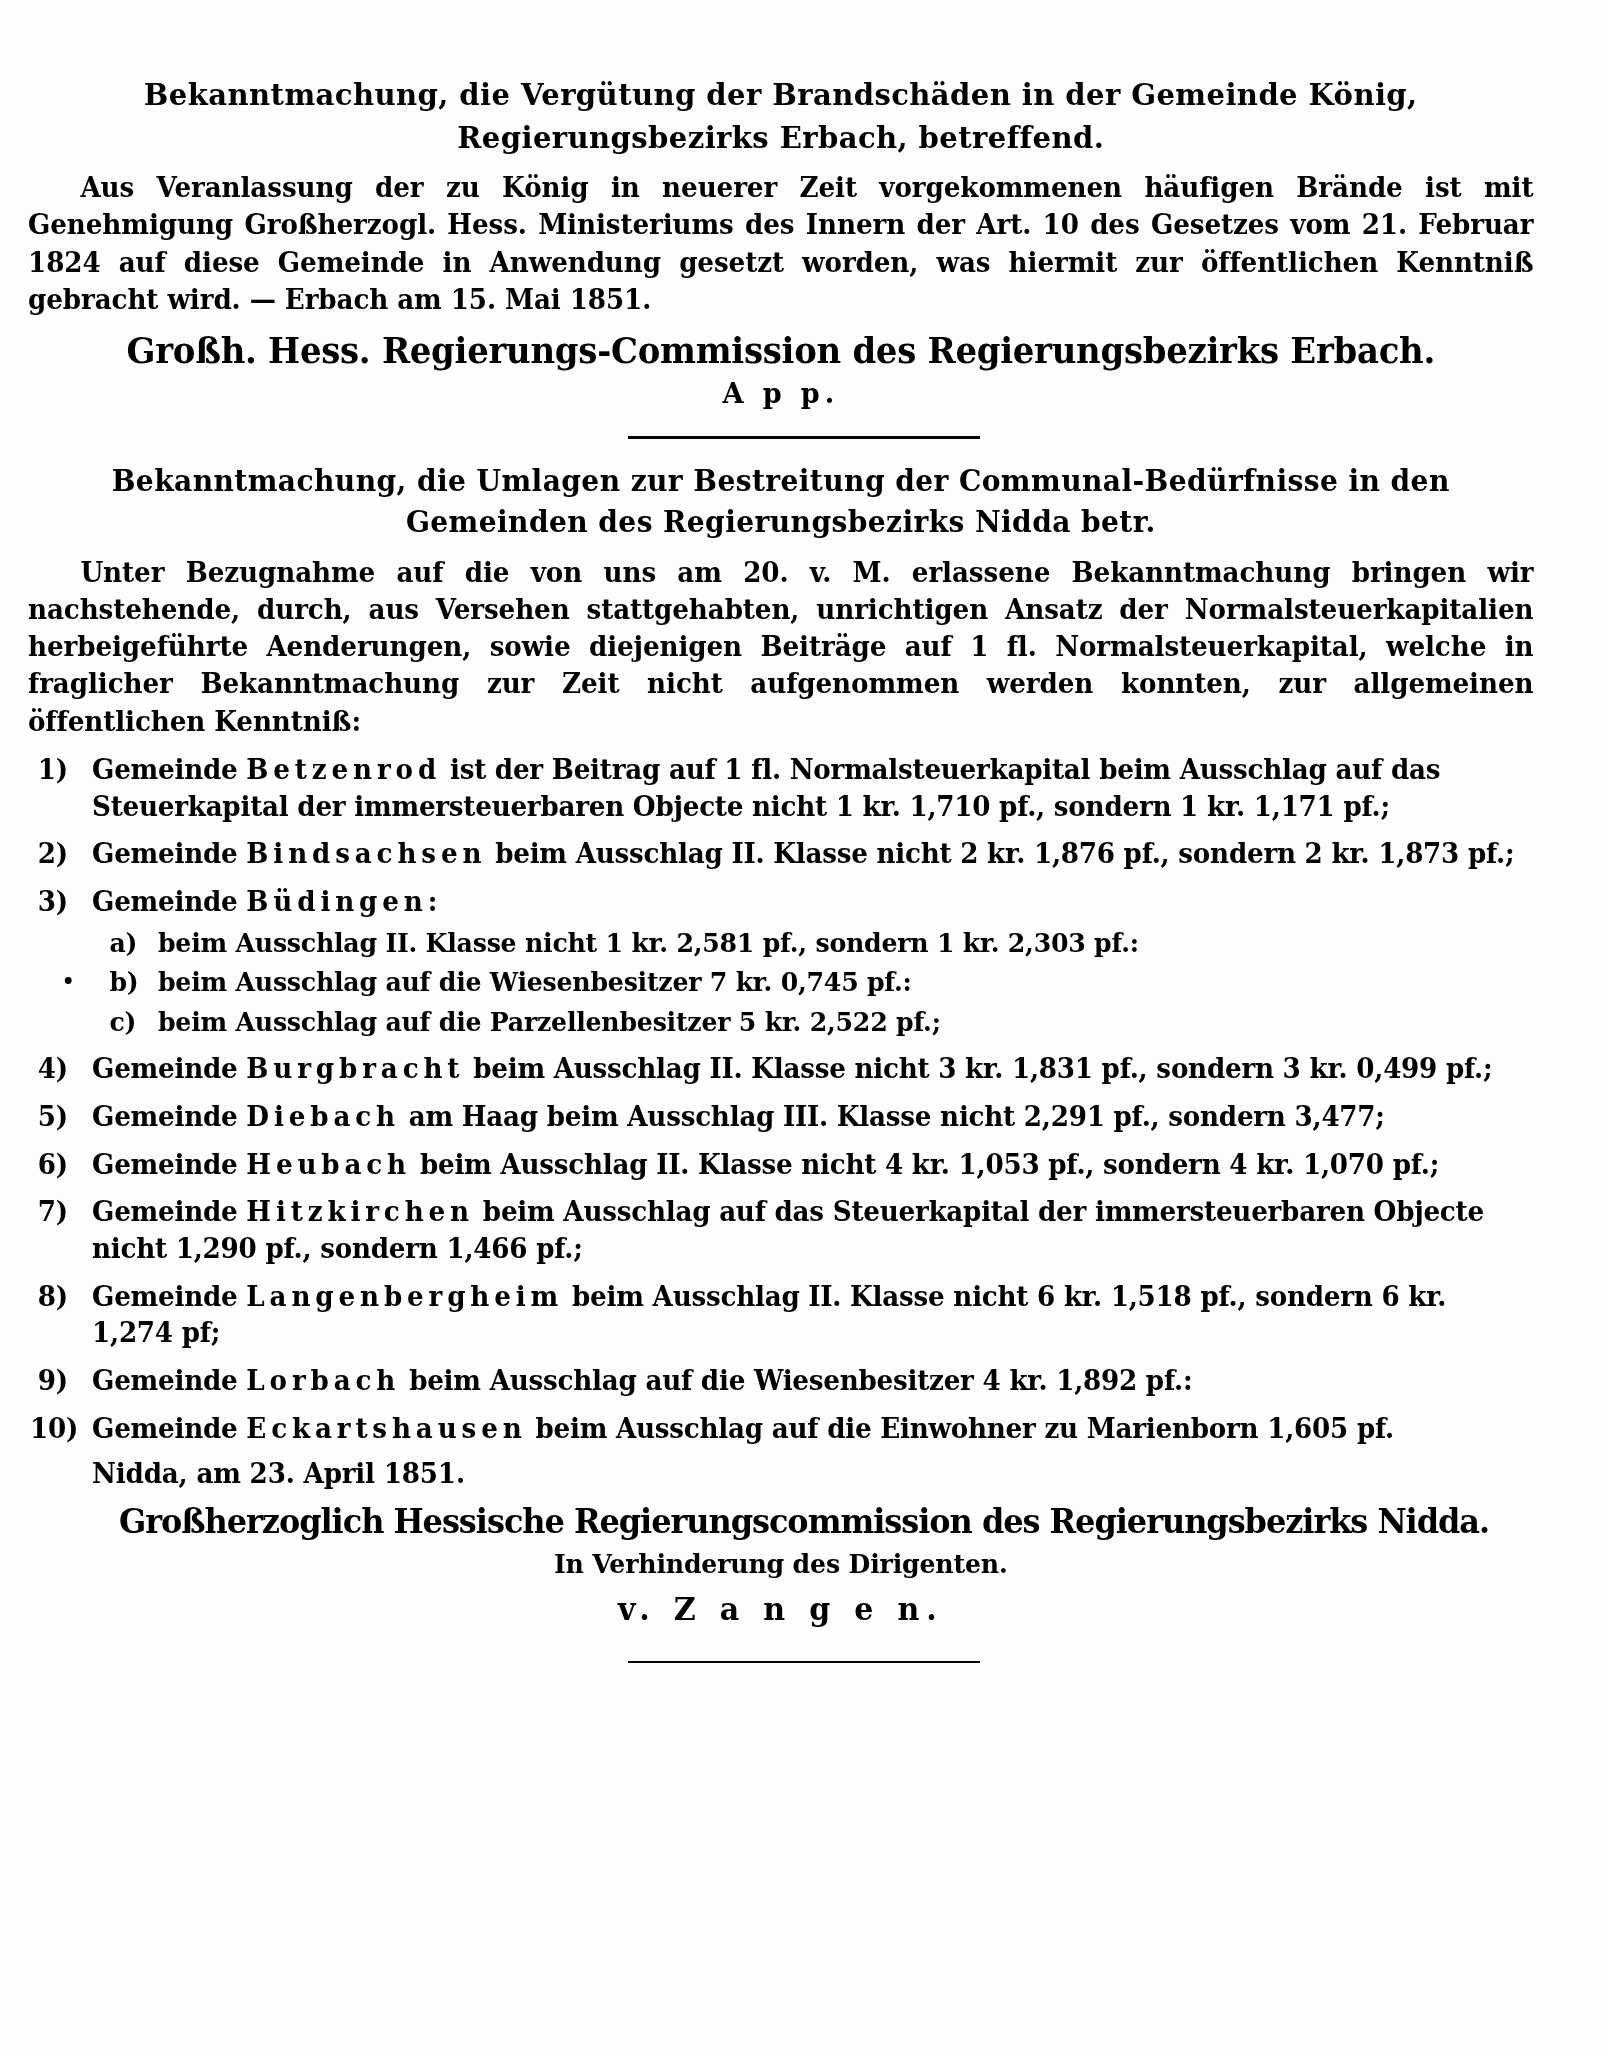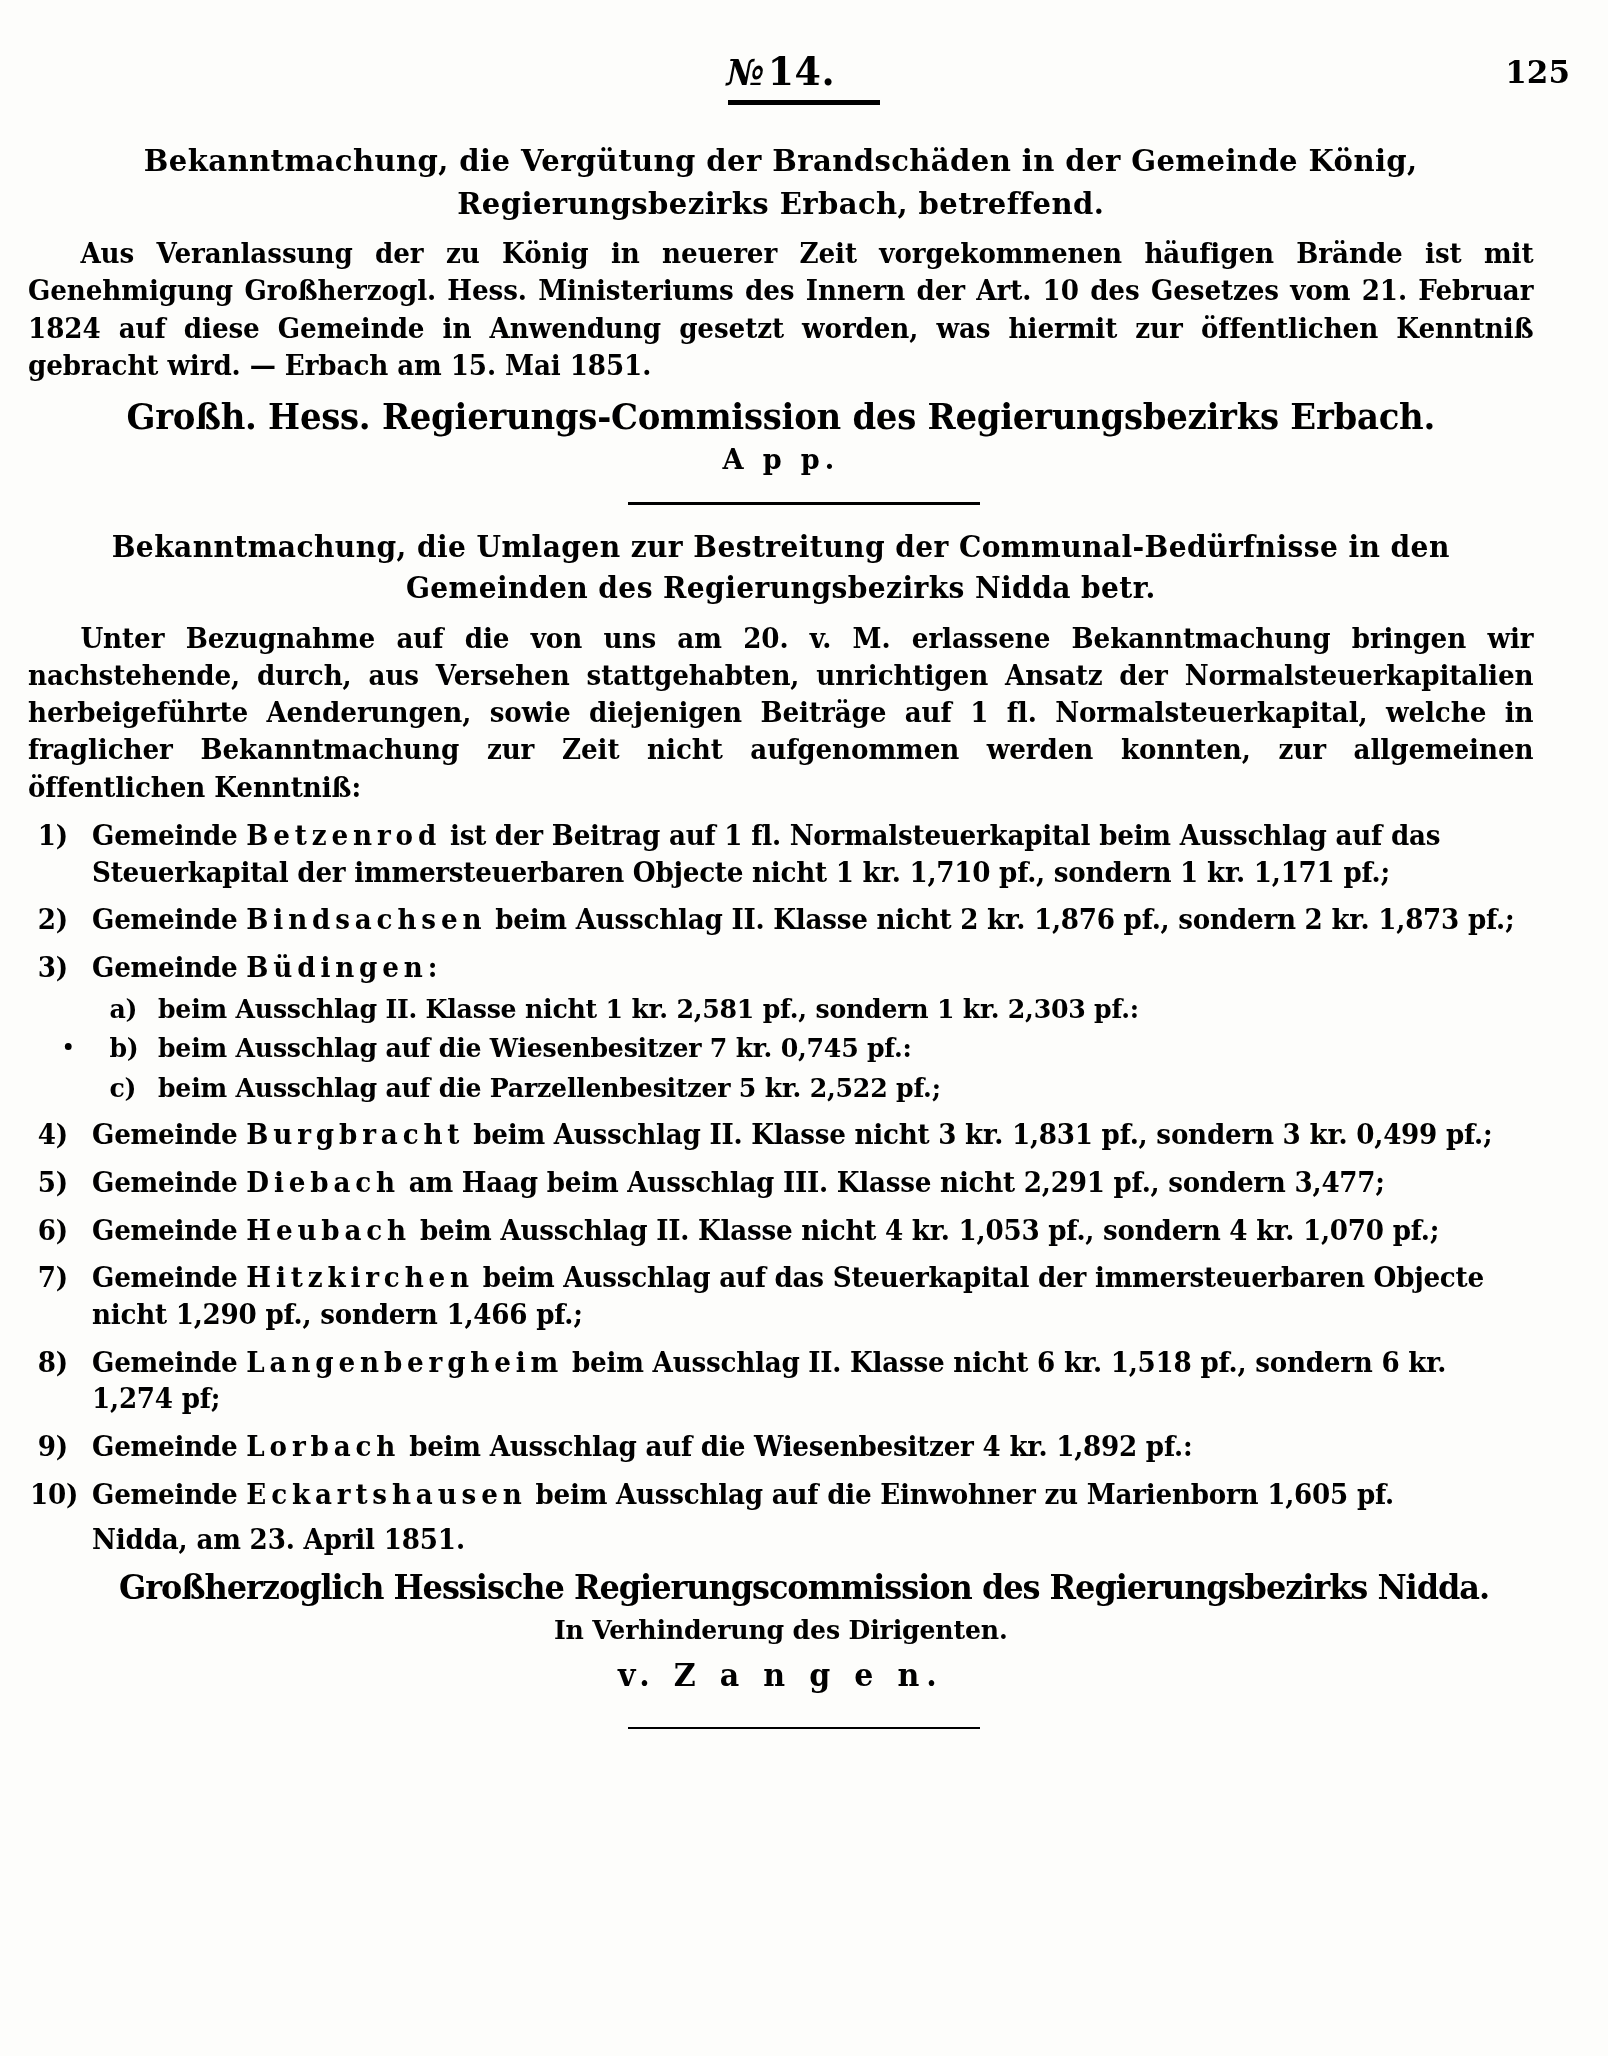--- a/index.html
+++ b/index.html
@@ -218,27 +218,20 @@
     font-size: 27px;
     font-weight: 700;
   }
 </style>
 </head>
 <body>
 
 <div class="page">
   <div class="page-inner">
 
-    <div class="header-row">
-      <div class="issue-number fraktur">
-        <span class="numero">№</span><span>14.</span>
-      </div>
-      <div class="issue-underline"></div>
-      <div class="page-number">125</div>
-    </div>
 
     <h1 class="notice-title fraktur">
       <span class="line1">Bekanntmachung, die Vergütung der Brandschäden in der Gemeinde König,</span>
       <span class="line2">Regierungsbezirks Erbach, betreffend.</span>
     </h1>
 
     <p class="body fraktur"><span class="indent"></span><span>Aus Veranlassung der zu König in neuerer Zeit vorgekommenen häufigen Brände ist mit Genehmigung Großherzogl. Hess. Ministeriums des Innern der Art. 10 des Gesetzes vom 21. Februar 1824 auf diese Gemeinde in Anwendung gesetzt worden, was hiermit zur öffentlichen Kenntniß gebracht wird.  —  Erbach am 15. Mai 1851.</span></p>
 
     <div class="authority fraktur">Großh. Hess. Regierungs-Commission des Regierungsbezirks Erbach.</div>
     <div class="signer fraktur">A p p.</div>

